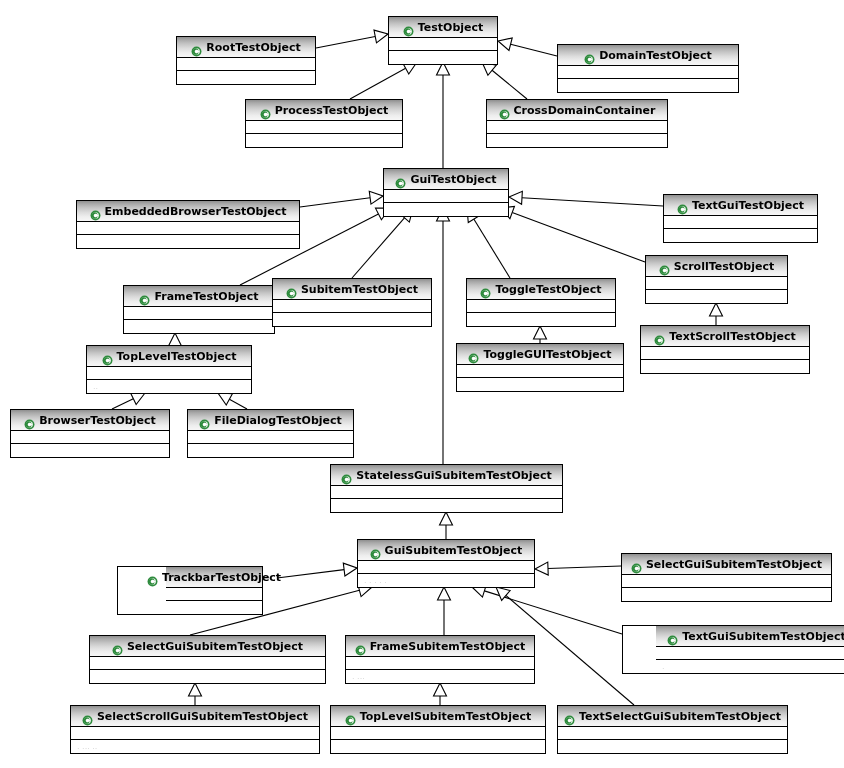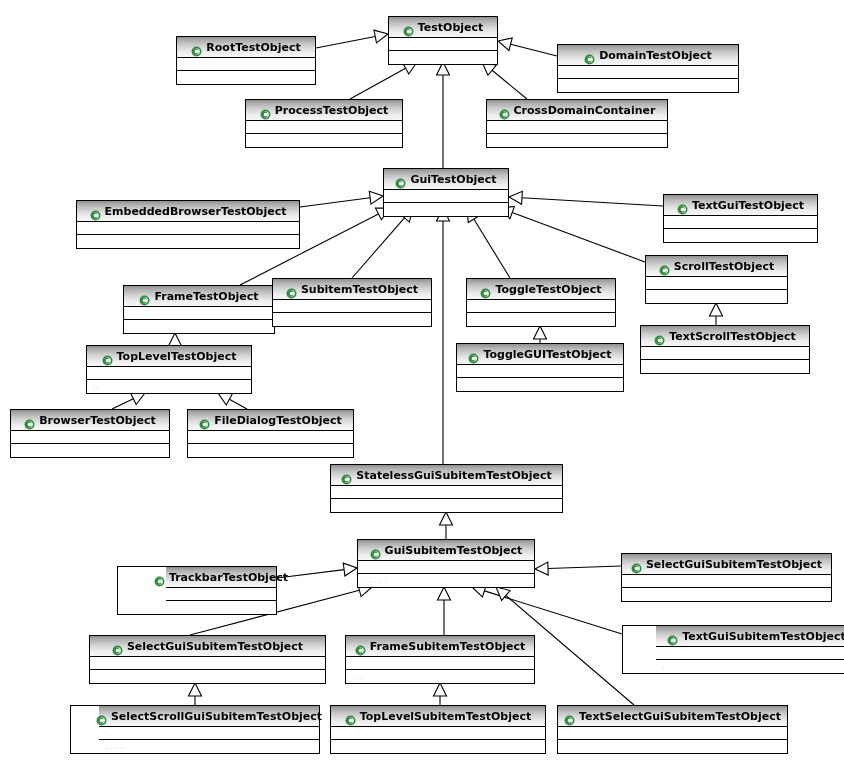--- a/index.html
+++ b/index.html
@@ -423,21 +423,21 @@
             <circle cx="6" cy="6" r="3.6" fill="#ffffff"></circle>
             <path d="M8.0 3.9 A3.5 3.5 0 1 0 8.0 8.1 L8.0 6.4 A2.0 2.0 0 1 1 8.0 5.6 Z" fill="#2e8b3d"></path>
           </svg></span>
         <span class="uml-name">GuiSubitemTestObject</span>
       </div>
       <div class="uml-comp"></div>
       <div class="uml-comp last">
         <span class="ghost">.     .          .            .        .</span>
       </div>
     </div>
-    <div class="uml-class" style="left: 117px; top: 566px; width: 160px; padding-left: 48px;">
+    <div class="uml-class" style="left: 117px; top: 566px; width: 146px; padding-left: 48px;">
       <div class="uml-header">
         <span class="class-icon"><svg viewBox="0 0 12 12" width="11" height="11">
             <circle cx="6" cy="6" r="5.4" fill="#2e8b3d"></circle>
             <circle cx="6" cy="6" r="3.6" fill="#ffffff"></circle>
             <path d="M8.0 3.9 A3.5 3.5 0 1 0 8.0 8.1 L8.0 6.4 A2.0 2.0 0 1 1 8.0 5.6 Z" fill="#2e8b3d"></path>
           </svg></span>
         <span class="uml-name">TrackbarTestObject</span>
       </div>
       <div class="uml-comp"></div>
       <div class="uml-comp last"></div>
@@ -487,21 +487,21 @@
             <circle cx="6" cy="6" r="3.6" fill="#ffffff"></circle>
             <path d="M8.0 3.9 A3.5 3.5 0 1 0 8.0 8.1 L8.0 6.4 A2.0 2.0 0 1 1 8.0 5.6 Z" fill="#2e8b3d"></path>
           </svg></span>
         <span class="uml-name">TextGuiSubitemTestObject</span>
       </div>
       <div class="uml-comp"></div>
       <div class="uml-comp last">
         <span class="ghost">.</span>
       </div>
     </div>
-    <div class="uml-class" style="left: 70px; top: 705px; width: 250px; padding-left: 28px;">
+    <div class="uml-class" style="left: 70px; top: 705px; width: 250px;">
       <div class="uml-header">
         <span class="class-icon"><svg viewBox="0 0 12 12" width="11" height="11">
             <circle cx="6" cy="6" r="5.4" fill="#2e8b3d"></circle>
             <circle cx="6" cy="6" r="3.6" fill="#ffffff"></circle>
             <path d="M8.0 3.9 A3.5 3.5 0 1 0 8.0 8.1 L8.0 6.4 A2.0 2.0 0 1 1 8.0 5.6 Z" fill="#2e8b3d"></path>
           </svg></span>
         <span class="uml-name">SelectScrollGuiSubitemTestObject</span>
       </div>
       <div class="uml-comp"></div>
       <div class="uml-comp last">

